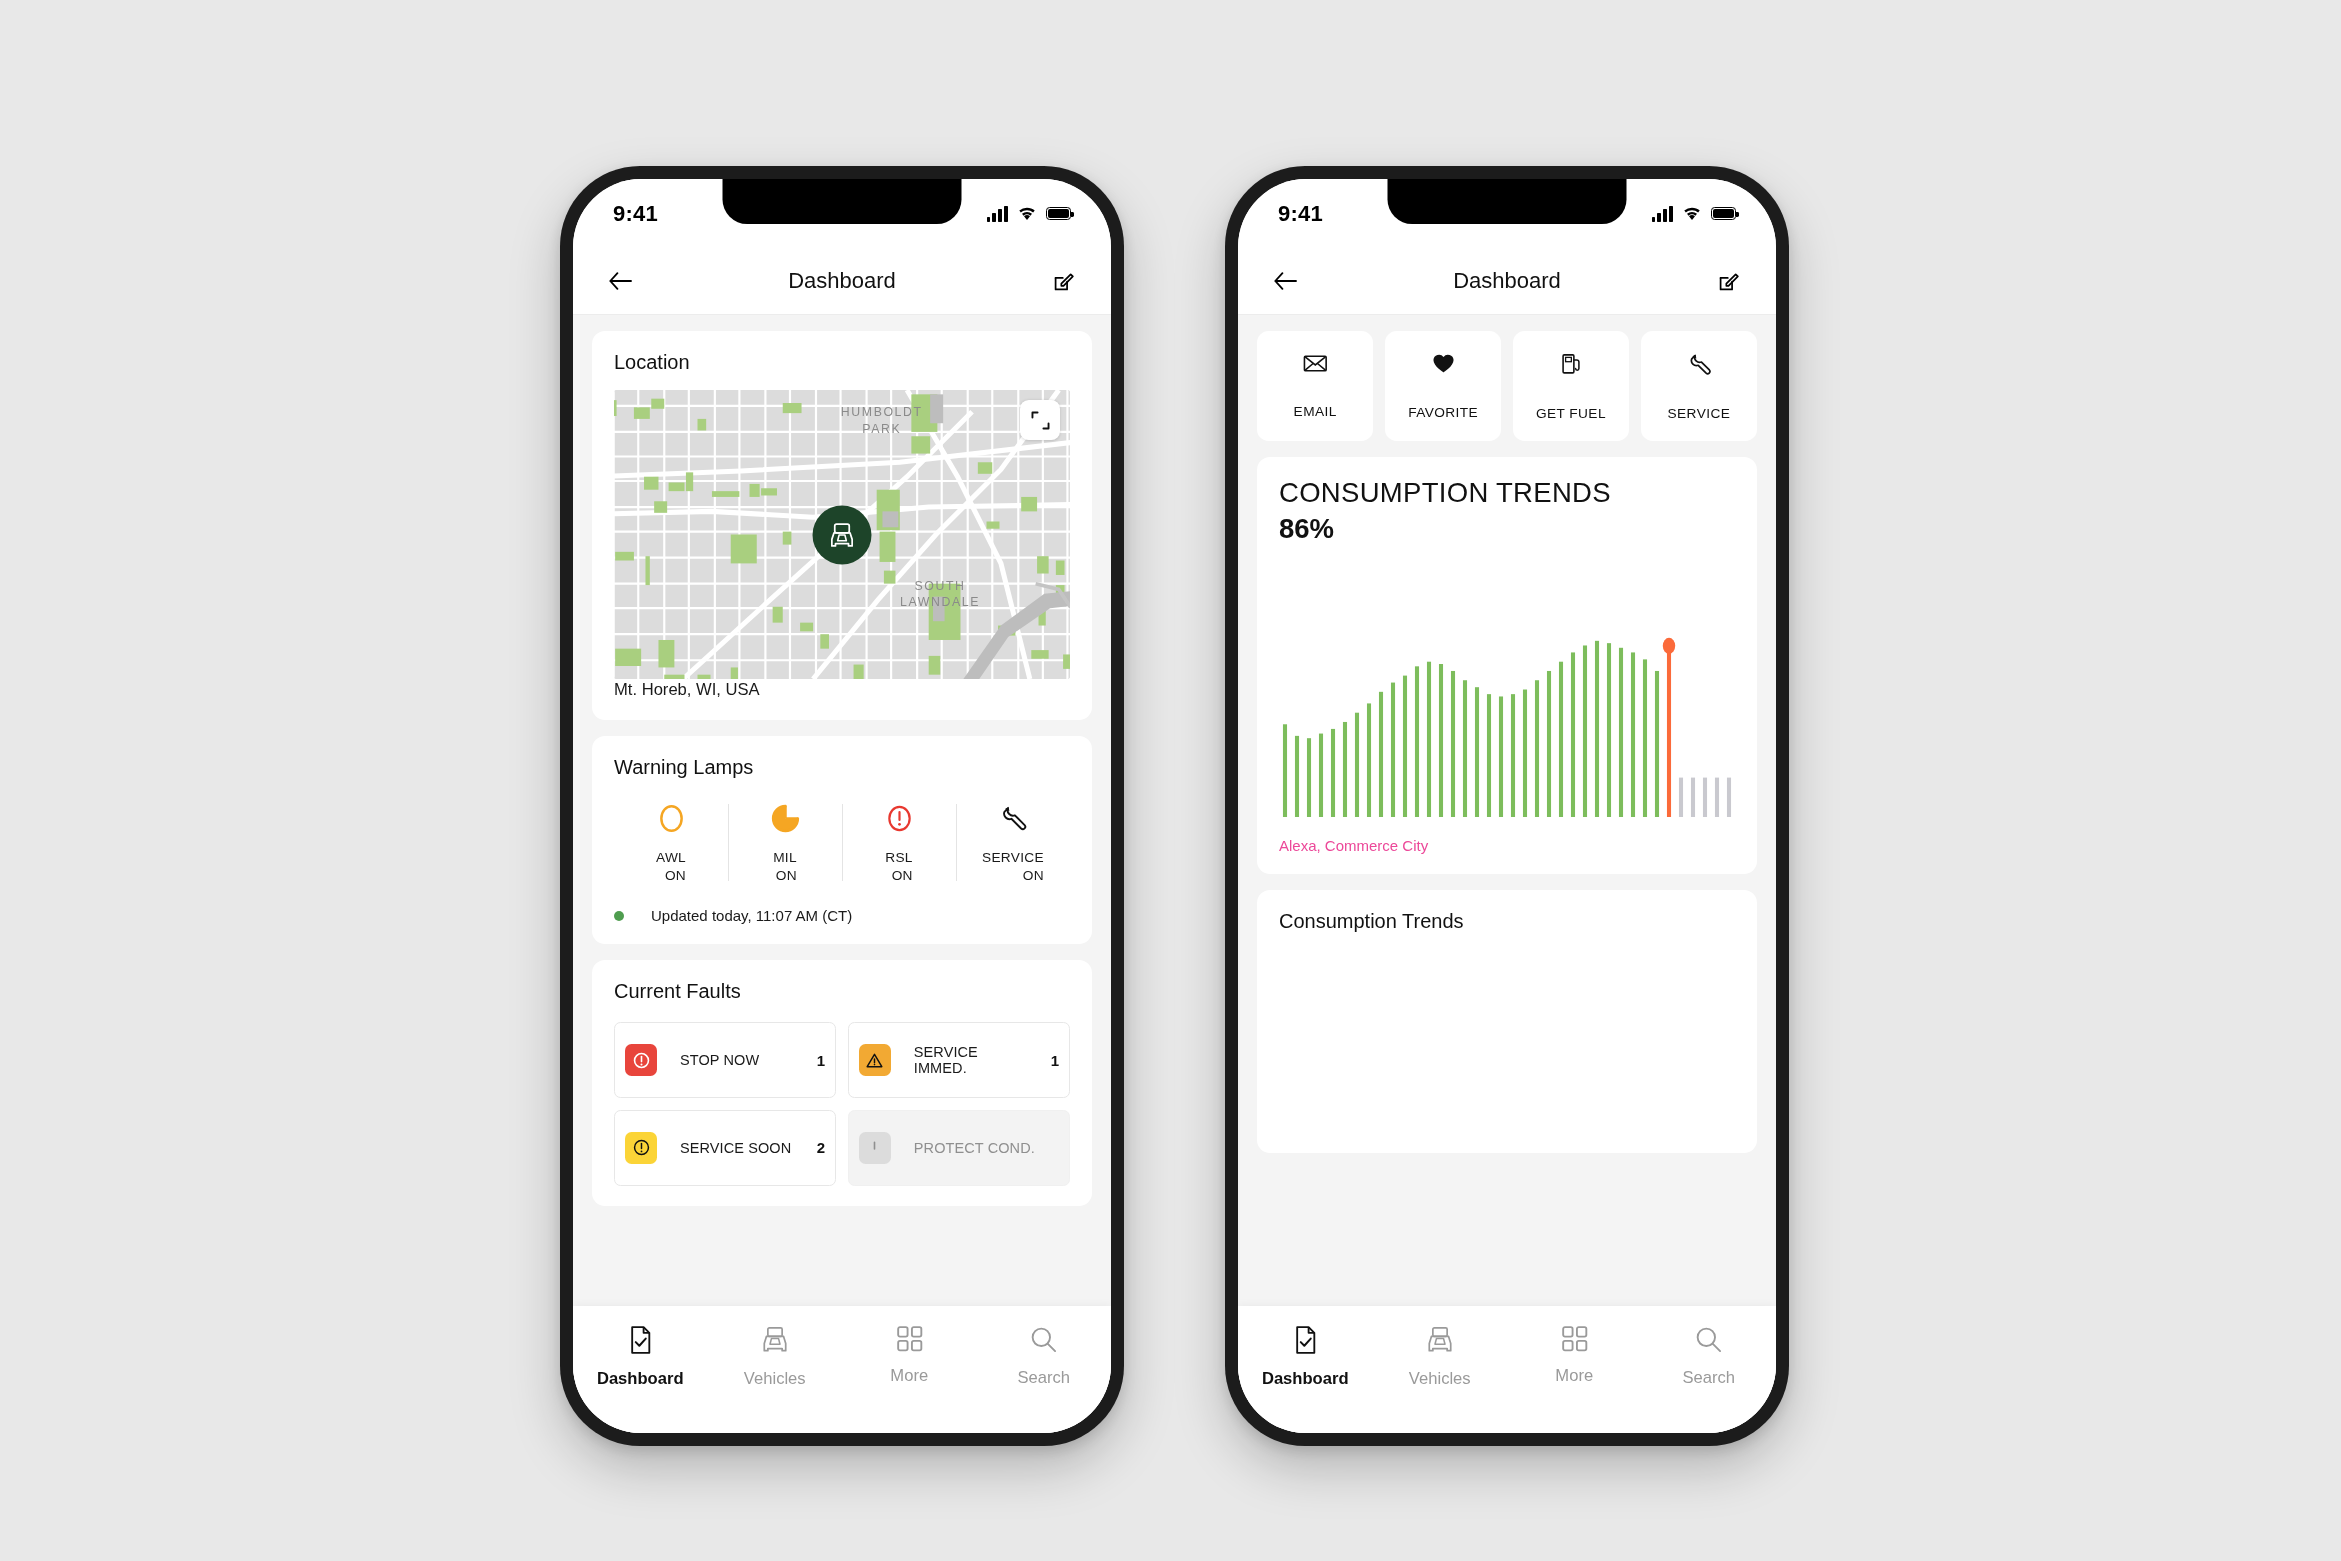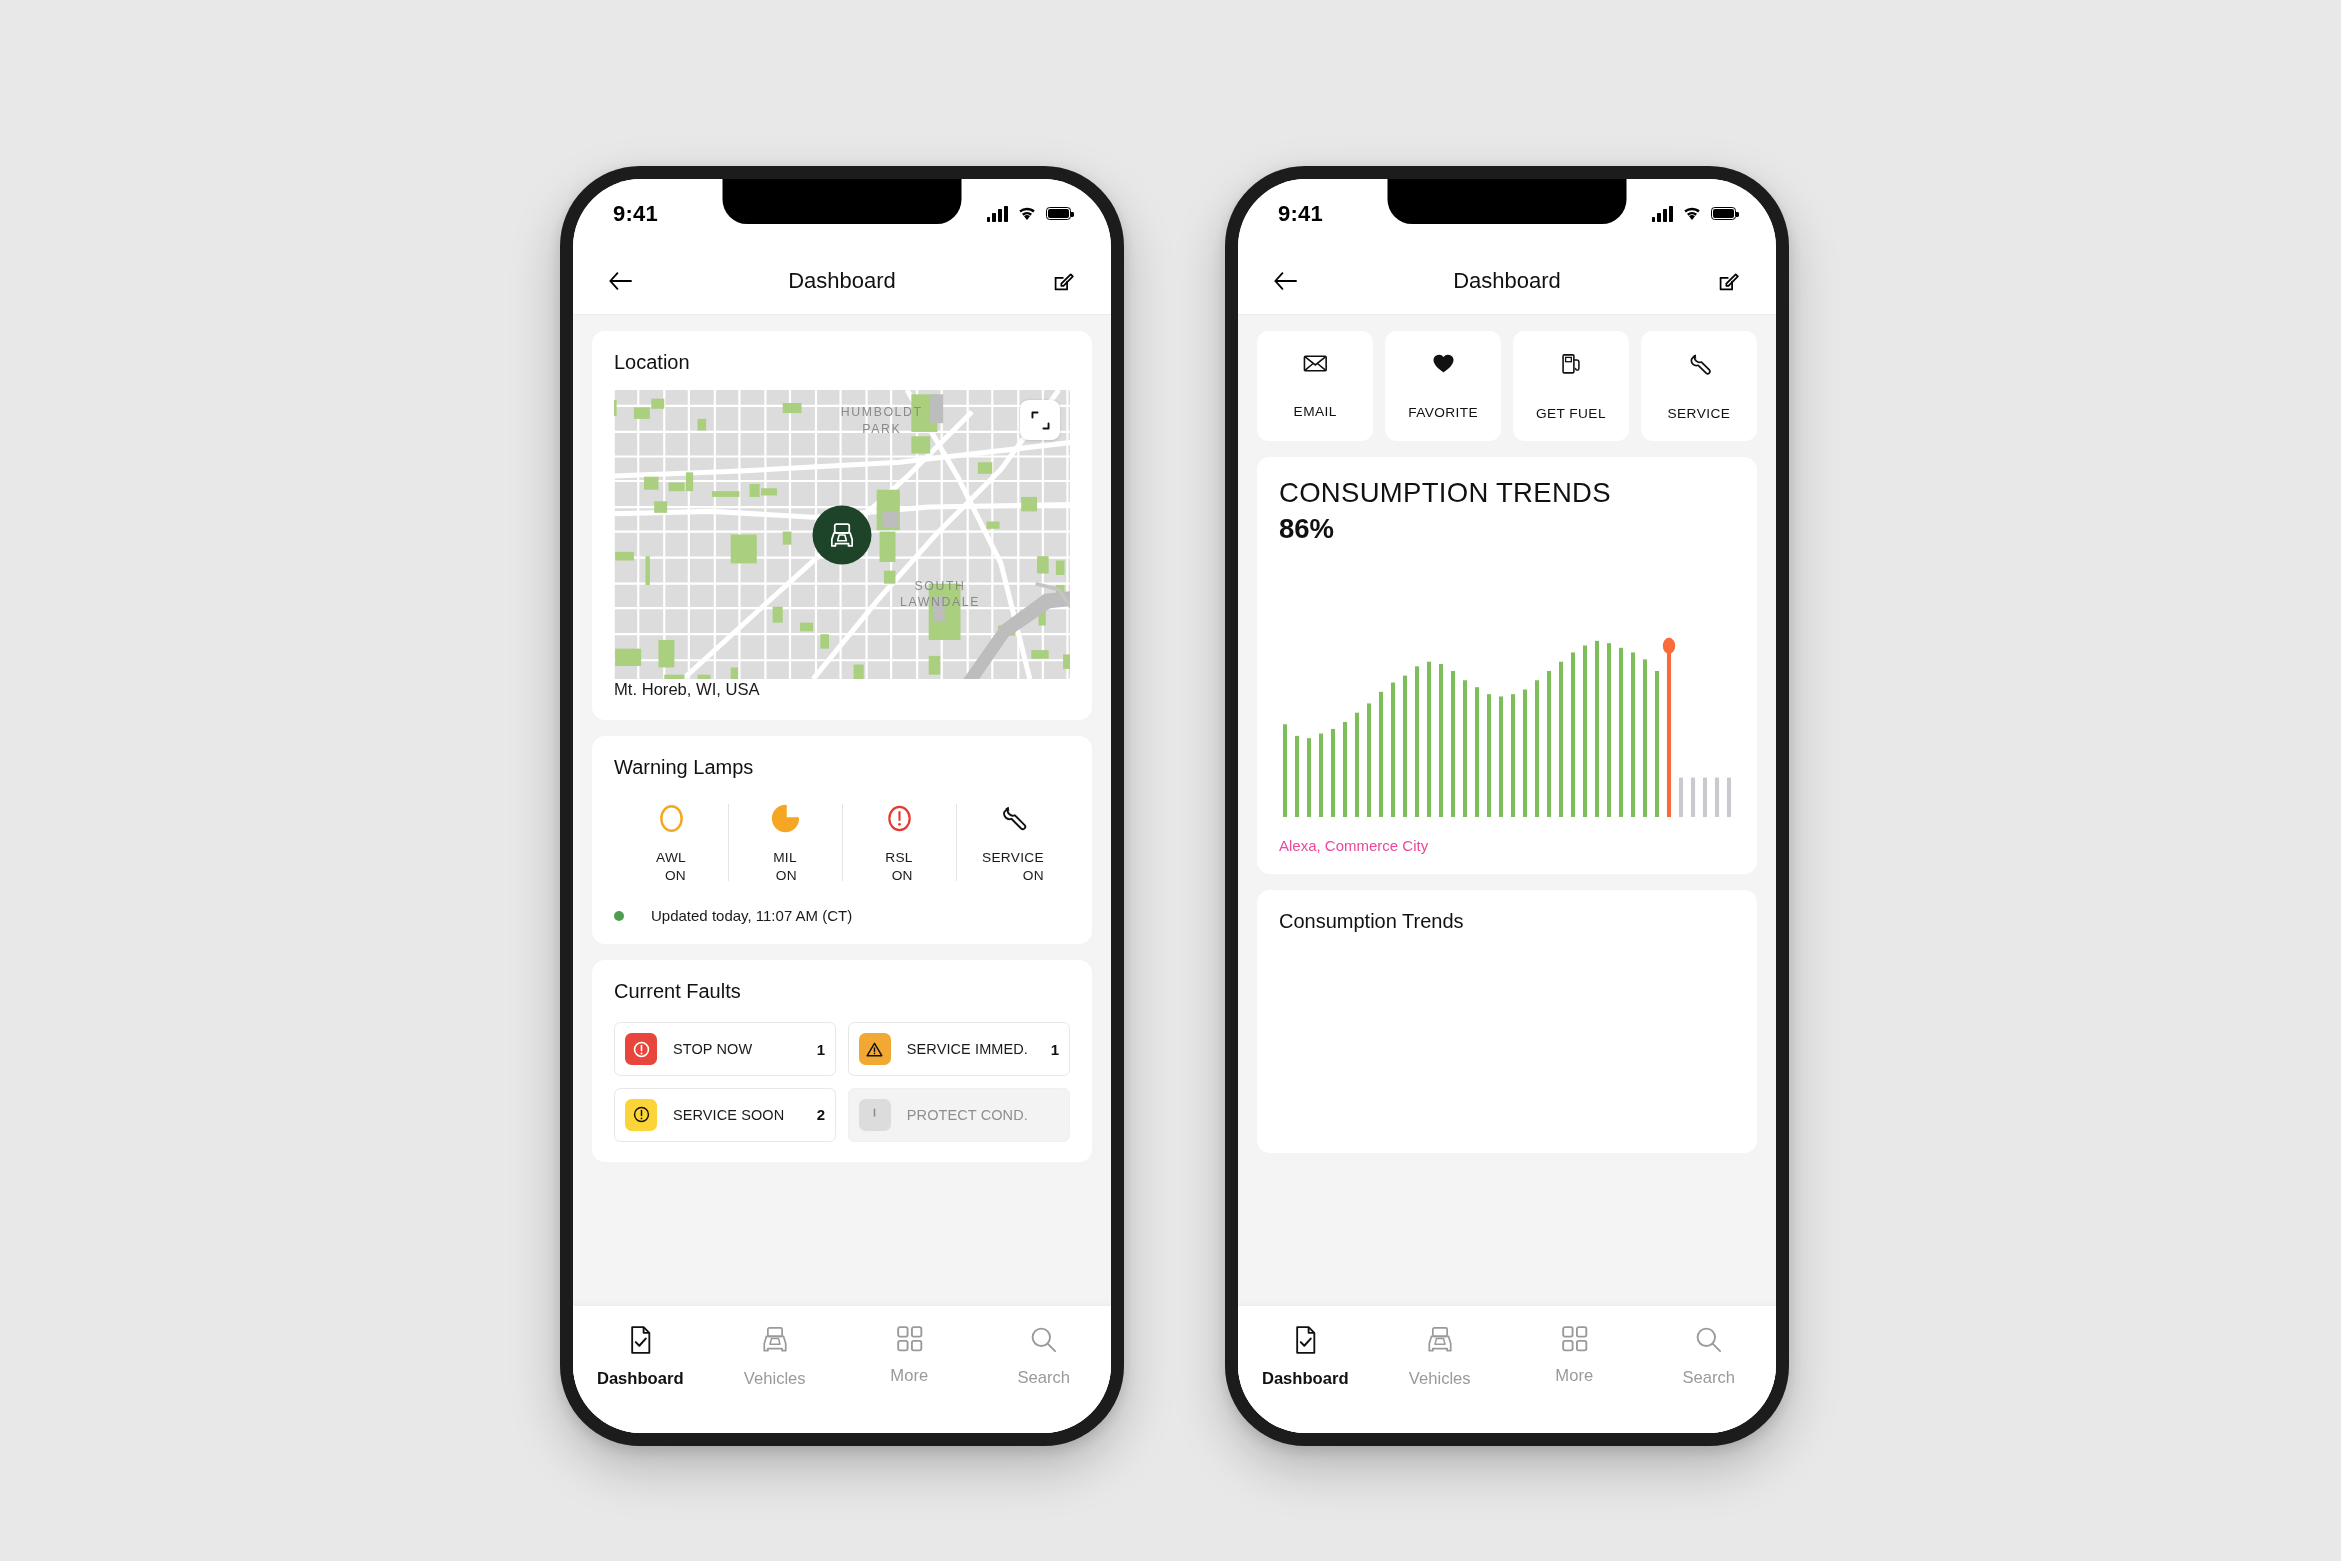--- a/index.html
+++ b/index.html
@@ -139,23 +139,23 @@
   .updated { display:flex; align-items:center; gap: 27px; margin-top: 23px; }
   .dot { width: 10px; height:10px; border-radius:50%; background:#4f9d4f; }
   .updated-txt { font-size: 15px; color:#1a1a1a; }
 
   
   .fault-grid {
     display:grid; grid-template-columns: 1fr 1fr;
     gap: 11.6px; margin-top: 19px;
   }
   .chip {
-    display:flex; align-items:center; gap: 16px;
+    display:flex; align-items:center; gap: 23px;
     border:0.7px solid #e7e7e7; border-radius: 6.5px;
-    padding: 10px 10px; background:#fff;
+    padding: 21px 10px; background:#fff;
   }
   .chip.muted { background:#f3f3f3; border-color:#f0f0f0; }
   .chip-ico {
     width: 32px; height: 32px; border-radius: 6.5px;
     display:flex; align-items:center; justify-content:center; flex:none;
   }
   .chip-label { font-size: 14.5px; color:#1a1a1a; flex:1; letter-spacing:0.1px; }
   .chip-count { font-size: 15px; font-weight:600; color:#111; }
 
   

